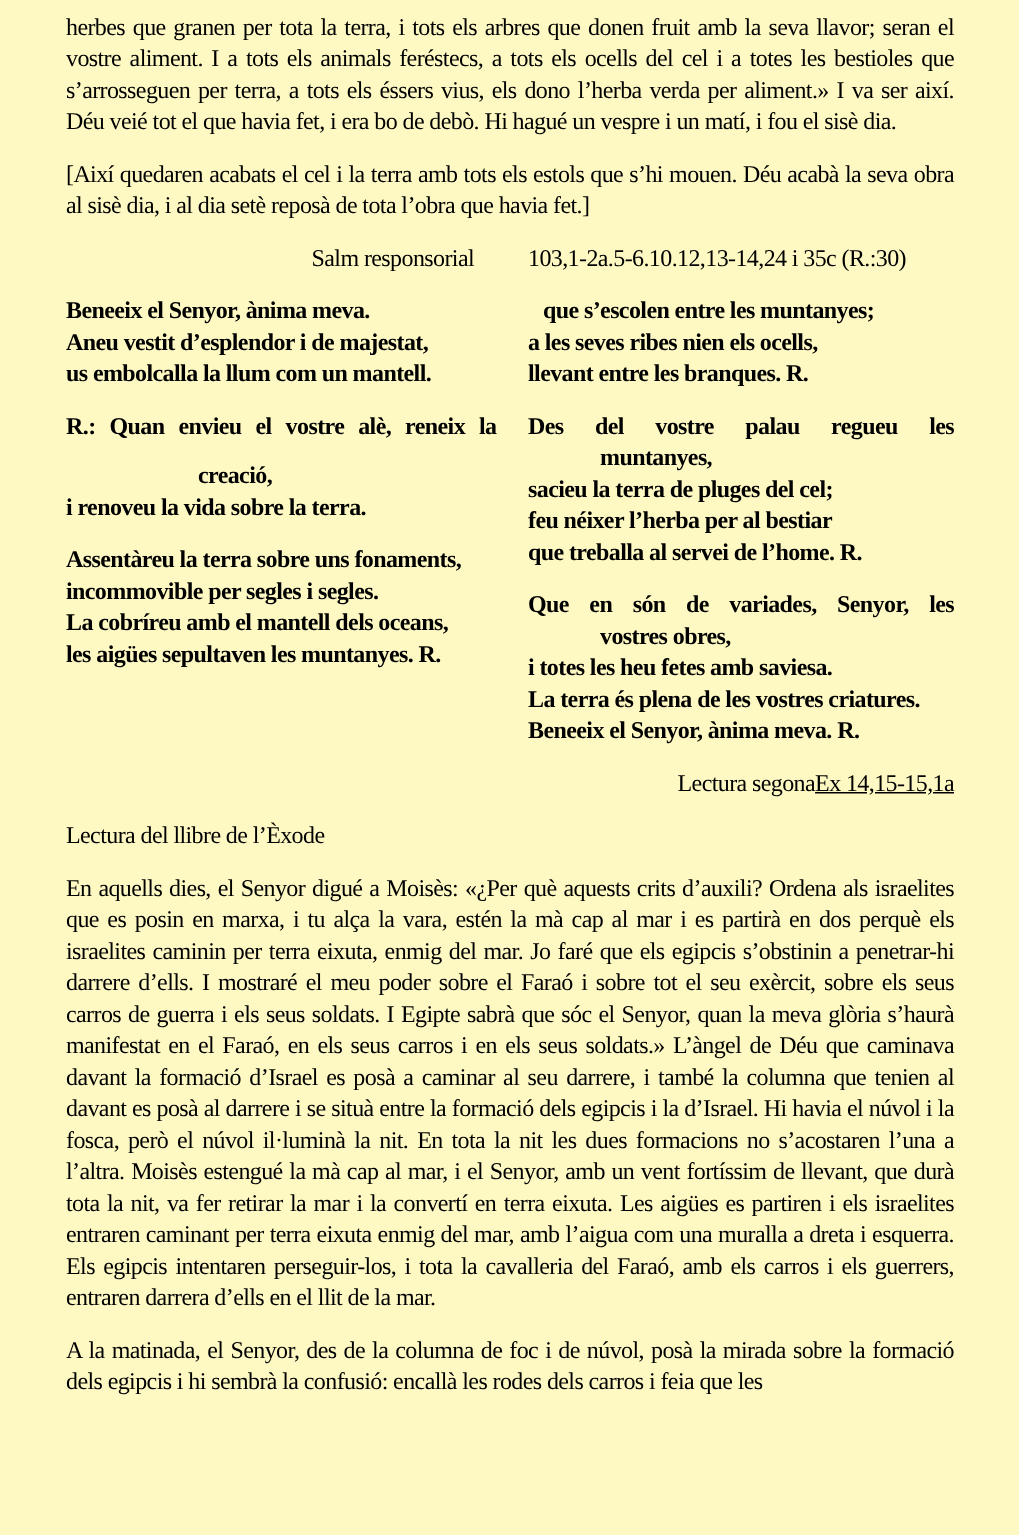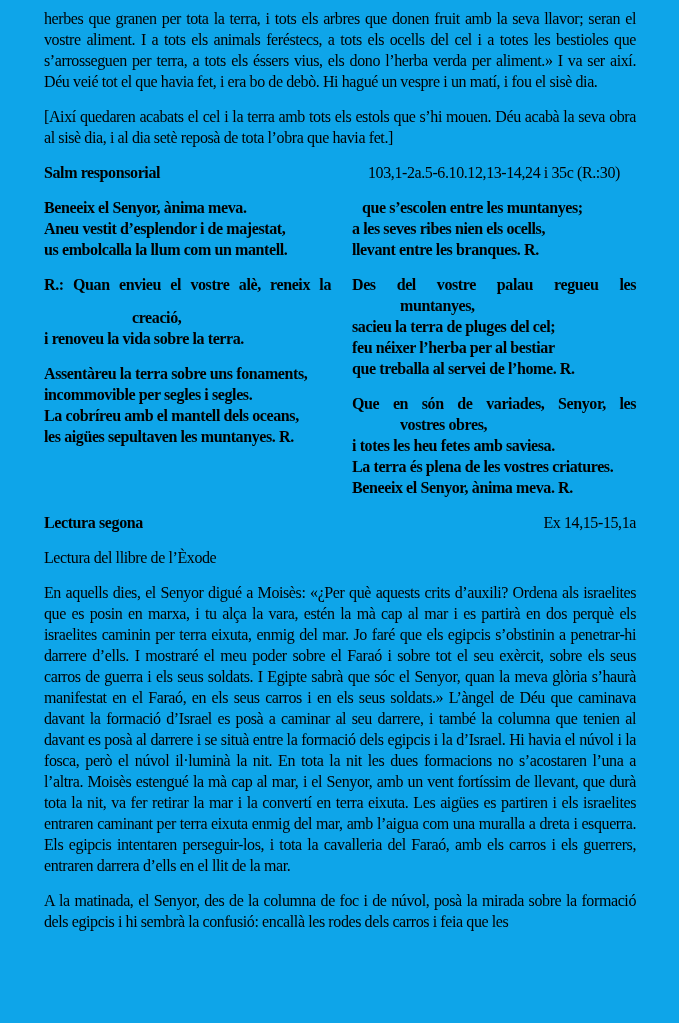--- a/index.html
+++ b/index.html
@@ -2,35 +2,35 @@
 <html><head>
 <meta charset="utf-8">
 <style>
   * { margin:0; padding:0; box-sizing:border-box; }
   html, body { background:#ffffff; }
   .page {
     position:relative;
     width:679px;
     height:1023px;
     margin:0 auto;
-    background:#0ea5e9;
+    background:#fef9c3;
     color:#000000;
     font-family:"Liberation Serif", "DejaVu Serif", serif;
     font-size:16px;
     line-height:21px;
     letter-spacing:-0.4px;
     padding:8px 43px 0 44px;
     overflow:hidden;
   }
   .block { margin-bottom:14px; }
   p.prose { text-align:justify; }
   .heading-row { display:flex; align-items:baseline; }
-  .heading-row .h-title { font-weight:bold; flex:1 1 auto; }
-  .psalm-ref { width:284px; flex:0 0 284px; text-align:center; }
-  .ex-ref { flex:0 0 auto; text-align:right; }
+  .heading-row .h-title { font-weight:normal; flex:1 1 auto;text-align:right; }
+  .psalm-ref { width:284px; flex:0 0 284px; text-align:left;margin-left:36px; }
+  .ex-ref { flex:0 0 auto; text-align:right;text-decoration:underline; }
   .psalm { display:flex; }
   .col-left { width:287px; flex:0 0 287px; margin-right:21px; }
   .col-right { width:284px; flex:0 0 284px; }
   .stanza { margin-bottom:14px;font-weight:bold; }
   .stanza:last-child { margin-bottom:0; }
   .vline { white-space:nowrap; }
   .vline.justify { white-space:normal; text-align:justify; text-align-last:justify; }
   .vline.indent { padding-left:48px; }
   .vline.indent-lg { padding-left:88px;margin-top:12px; }
   .vline.shift { padding-left:10px; }

